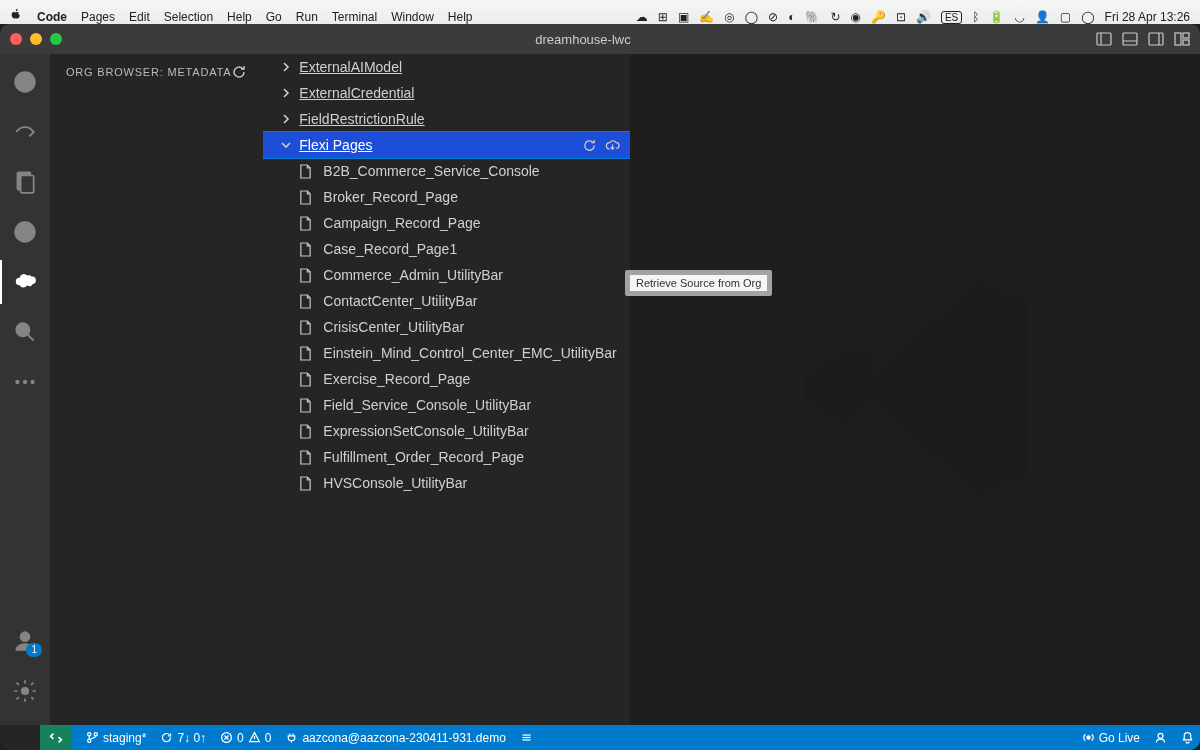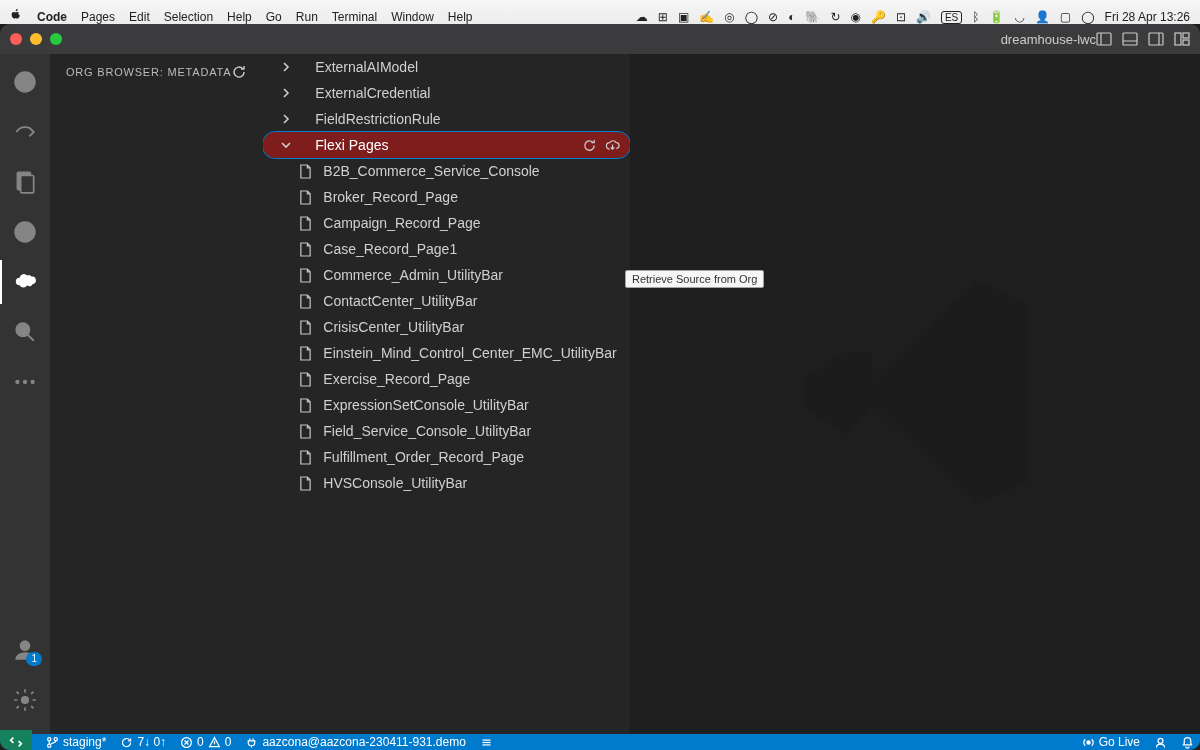--- a/index.html
+++ b/index.html
@@ -11,21 +11,21 @@
 .mac-menubar .app-name { font-weight: 600; }
 .mac-menubar .tray { display: flex; gap: 10px; align-items: center; font-size: 12px; }
 .mac-menubar svg { width: 13px; height: 13px; }
 
 
 .vscode { position: relative; height: 726px; display: flex; flex-direction: column; background: #252526; border-radius: 10px; overflow: hidden; margin: 0; }
 .titlebar { height: 30px; background: #3b3b3d; display: flex; align-items: center; padding: 0 10px; color: #ccc; font-size: 13px; }
 .traffic { display: flex; gap: 8px; }
 .traffic span { width: 12px; height: 12px; border-radius: 50%; display: inline-block; }
 .traffic .r { background: #ff5f56; } .traffic .y { background: #ffbd2e; } .traffic .g { background: #27c93f; }
-.titlebar .title { flex: 1; text-align: right; margin-left: 8px; }
+.titlebar .title { flex: 1; text-align: center; margin-left: 8px; }
 .titlebar .layout-icons { display: flex; gap: 10px; }
 .titlebar .layout-icons svg { width: 16px; height: 16px; stroke: #ccc; fill: none; stroke-width: 1.2; cursor: pointer; }
 
 .body-row { flex: 1; display: flex; min-height: 0; }
 
 
 .activitybar { width: 50px; background: #333333; display: flex; flex-direction: column; align-items: center; padding: 6px 0; }
 .activitybar .top, .activitybar .bottom { display: flex; flex-direction: column; align-items: center; gap: 6px; }
 .activitybar .bottom { margin-top: auto; padding-bottom: 6px; }
 .act-item { width: 50px; height: 44px; display: flex; align-items: center; justify-content: center; position: relative; cursor: pointer; }
@@ -37,39 +37,39 @@
 
 .sidebar { width: 580px; background: #252526; display: flex; flex-direction: row; color: #ccc; }
 .sidebar-header { height: 36px; display: flex; align-items: center; padding: 0 16px; font-size: 11px; letter-spacing: 0.8px; color: #bbb; }
 .sidebar-header .spacer { flex: 1; }
 .sidebar-header svg { width: 16px; height: 16px; stroke: #ccc; cursor: pointer; fill: none; }
 
 .tree { flex: 1; overflow: auto; font-size: 14px; padding-bottom: 8px; }
 .node { display: flex; align-items: center; height: 26px; padding-left: 16px; cursor: pointer; color: #d0d0d0; }
 .node .chev { width: 14px; margin-right: 6px; display: flex; align-items: center; justify-content: center; }
 .node .chev svg { width: 12px; height: 12px; stroke: #ccc; fill: none; stroke-width: 1.6; }
-.node.folder .label { margin-left: 16px; }
+.node.folder .label { margin-left: 0; text-decoration: underline; }
 .node.file { padding-left: 36px; text-align: center; }
 .node.file .ficon { width: 16px; margin-right: 8px; display: flex; align-items: center; }
 .node.file .ficon svg { width: 13px; height: 15px; stroke: #c5c5c5; fill: none; stroke-width: 1.3; }
-.node.selected { background: #7f1d1d; outline: 1px solid #007fd4; color: #fff; border-radius: 12px; }
+.node.selected { background: #1d4ed8; outline: 1px solid #007fd4; color: #fff; }
 .node.selected .actions { display: flex; }
 .node .spacer { flex: 1; }
 .node .actions { display: none; gap: 8px; padding-right: 10px; }
 .node .actions svg { width: 15px; height: 15px; stroke: #ccc; fill: none; cursor: pointer; }
 
 
 .editor { flex: 1; background: #1e1e1e; position: relative; display: flex; align-items: center; justify-content: center; }
 .watermark svg { width: 280px; height: 280px; opacity: 0.06; }
 
 
-.tooltip { position: absolute; left: 625px; top: 246px; background: #f6f6f6; color: #333; border: 1px solid #a3a3a3; padding: 2px 6px; font-size: 11px; border-radius: 2px; z-index: 10; }
-
-
-.statusbar { height: 16px; background: #007acc; color: #fff; display: flex; align-items: center; font-size: 12px; padding: 0 6px; gap: 14px; }
+.tooltip { position: absolute; left: 625px; top: 246px; background: #f6f6f6; color: #333; border: 5px solid #a3a3a3; padding: 2px 6px; font-size: 11px; border-radius: 2px; z-index: 10; }
+
+
+.statusbar { height: 25px; background: #007acc; color: #fff; display: flex; align-items: center; font-size: 12px; padding: 0 6px; gap: 14px; margin-left: 40px; }
 .statusbar .remote { background:#16825d; width:32px; height:24px; margin:-0 0 0 -6px; display:flex; align-items:center; justify-content:center;}
 .statusbar .remote svg{width:14px;height:14px;stroke:#fff;fill:none;stroke-width:2;}
 .statusbar .item { display: flex; align-items: center; gap: 4px; cursor: pointer; }
 .statusbar .spacer { flex: 1; }
 .statusbar svg { width: 13px; height: 13px; stroke: #fff; fill: none; stroke-width: 1.5; }
 
 .tree::-webkit-scrollbar { width: 12px; }
 .tree::-webkit-scrollbar-track { background: transparent; }
 .tree::-webkit-scrollbar-thumb { background: #4b4b4b; }
 </style>
@@ -345,30 +345,30 @@
             </span>
             <span>Exercise_Record_Page</span>
           </div>
         <div class="node file">
             <span class="ficon">
               <svg viewBox="0 0 14 16">
                 <path d="M2 1h7l3 3v11H2z"></path>
                 <path d="M9 1v3h3"></path>
               </svg>
             </span>
+            <span>Field_Service_Console_UtilityBar</span>
+          </div>
+        <div class="node file">
+            <span class="ficon">
+              <svg viewBox="0 0 14 16">
+                <path d="M2 1h7l3 3v11H2z"></path>
+                <path d="M9 1v3h3"></path>
+              </svg>
+            </span>
             <span>ExpressionSetConsole_UtilityBar</span>
-          </div>
-        <div class="node file">
-            <span class="ficon">
-              <svg viewBox="0 0 14 16">
-                <path d="M2 1h7l3 3v11H2z"></path>
-                <path d="M9 1v3h3"></path>
-              </svg>
-            </span>
-            <span>Field_Service_Console_UtilityBar</span>
           </div>
         <div class="node file">
             <span class="ficon">
               <svg viewBox="0 0 14 16">
                 <path d="M2 1h7l3 3v11H2z"></path>
                 <path d="M9 1v3h3"></path>
               </svg>
             </span>
             <span>Fulfillment_Order_Record_Page</span>
           </div>

